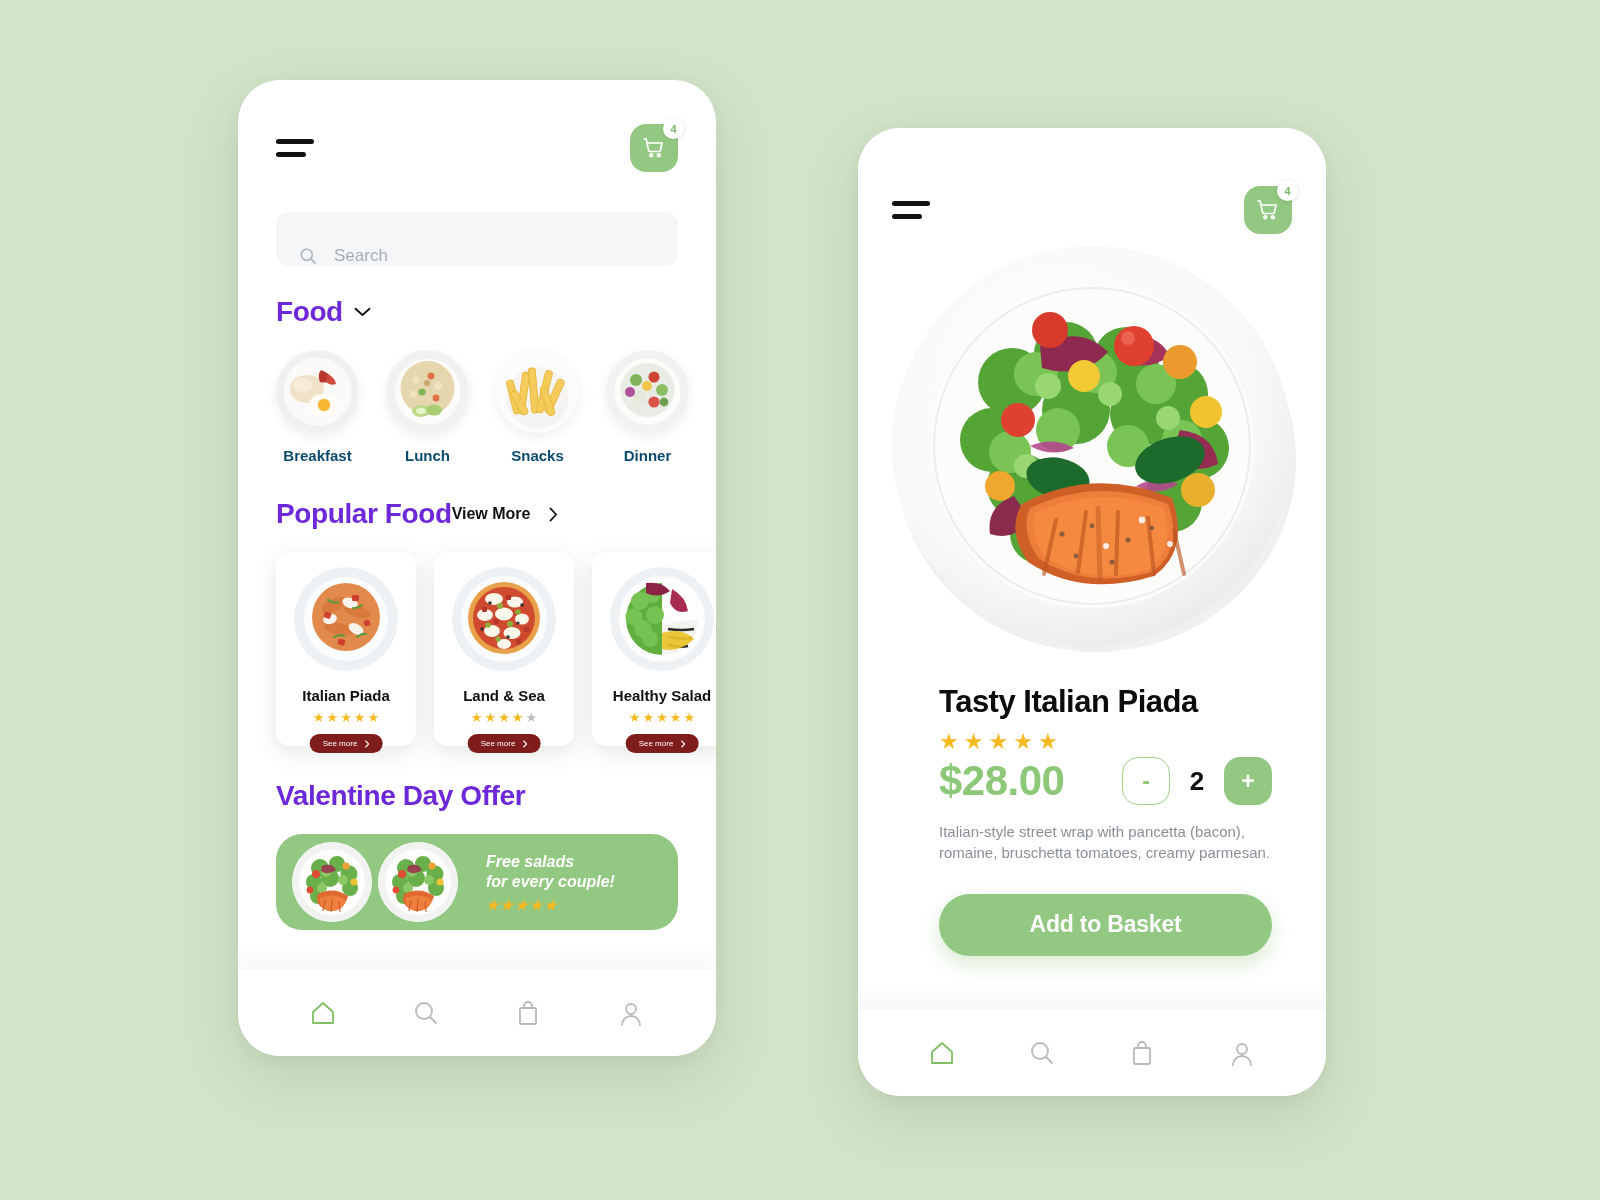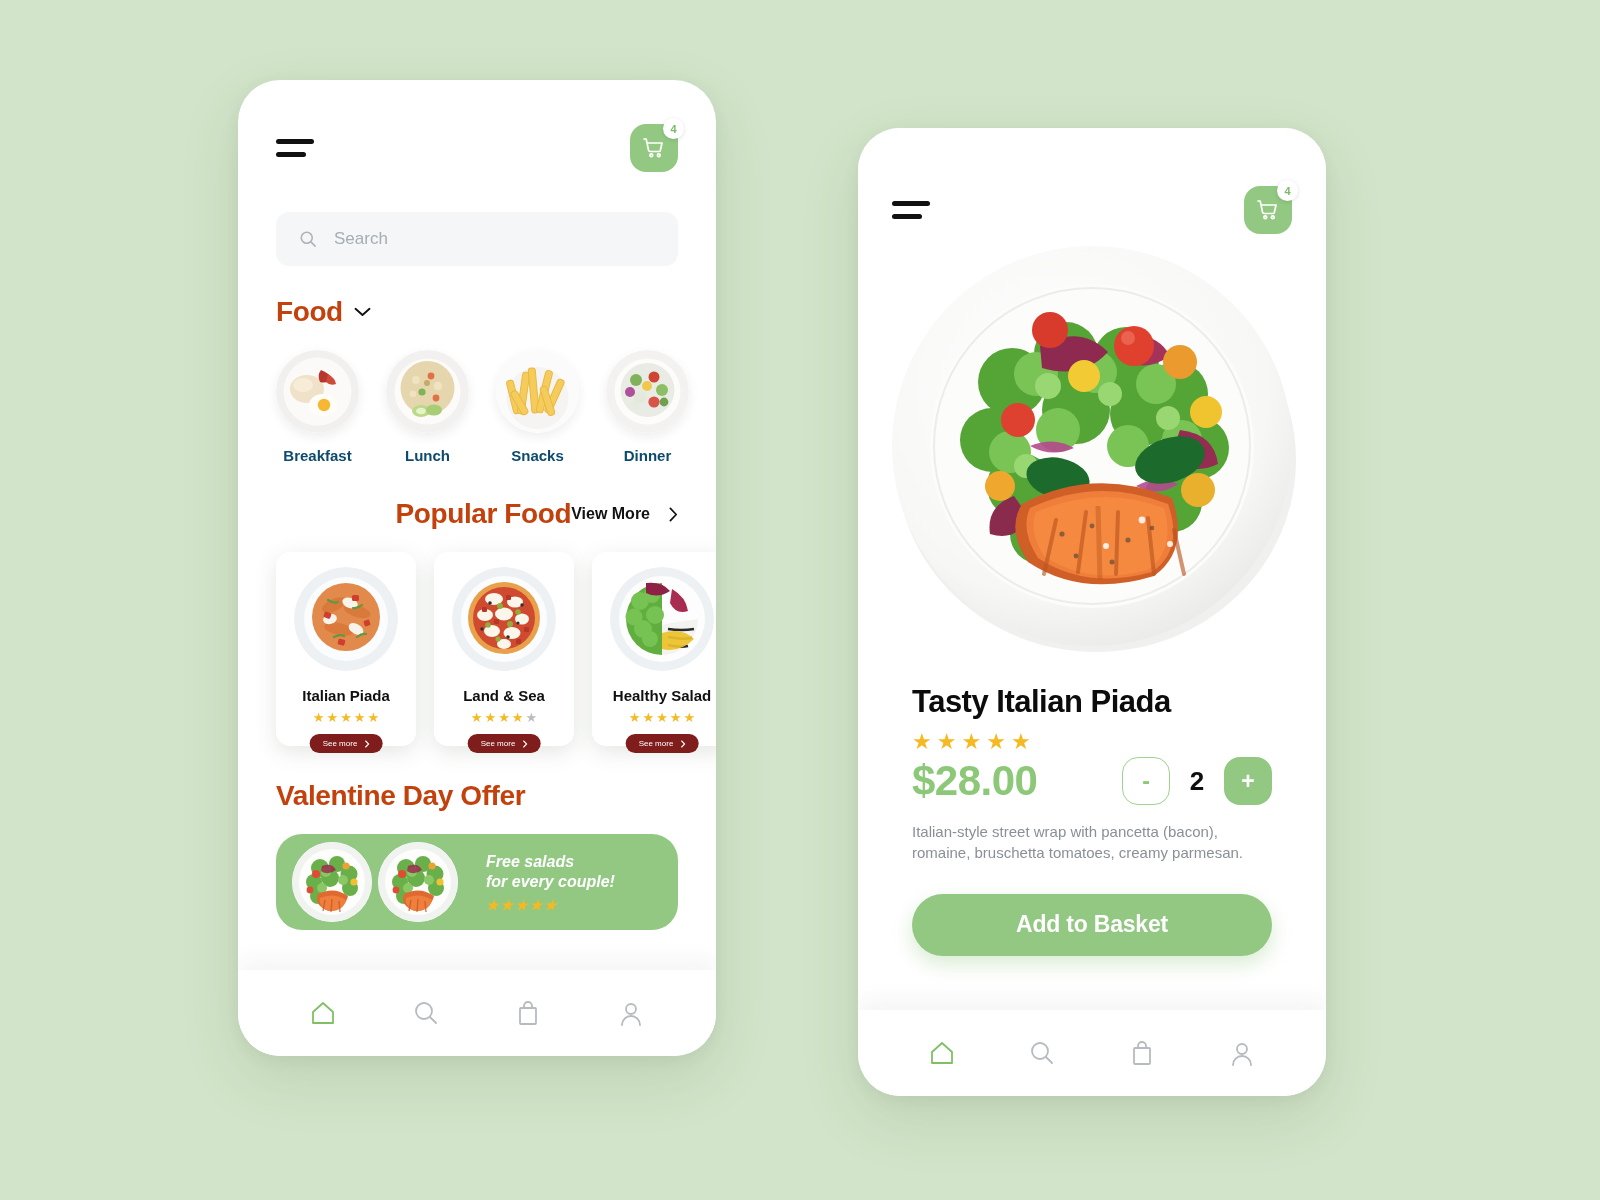--- a/index.html
+++ b/index.html
@@ -44,35 +44,35 @@
     width: 21px; height: 21px; border-radius: 50%;
     background: #fff; color: #7cbb68;
     font-size: 11px; font-weight: 700;
     display: flex; align-items: center; justify-content: center;
     box-shadow: 0 1px 4px rgba(0,0,0,.12);
   }
 
   
   .search {
     height: 54px; background: #f4f6f8; border-radius: 13px;
-    display: flex; align-items: center; padding: 0 22px; gap: 16px;
+    display: flex; align-items: flex-end; padding: 0 22px; gap: 16px;
   }
   .search svg { width: 20px; height: 20px; flex: none; }
   .search input {
     border: none; outline: none; background: transparent;
     font-family: "Liberation Sans", sans-serif;
     font-size: 17px; color: #9aa0a8; width: 100%;
   }
   .search input::placeholder { color: #a7adb4; }
 
   
   .sec-title {
-    font-size: 28px; font-weight: 700; color: #c2410c; letter-spacing: -.4px;
-  }
-  .row-between { display: flex; align-items: center; justify-content: flex-end; }
+    font-size: 28px; font-weight: 700; color: #6d28d9; letter-spacing: -.4px;
+  }
+  .row-between { display: flex; align-items: center; justify-content: flex-start; }
   .food-head { display: flex; align-items: center; gap: 11px; }
   .chev-down { width: 17px; height: 10px; }
   .view-more {
     display: flex; align-items: center; gap: 19px;
     font-size: 16px; font-weight: 600; color: #121212; cursor: pointer;
   }
   .view-more svg { width: 9px; height: 15px; }
 
   
   .cats { display: flex; gap: 27px; }
@@ -135,21 +135,21 @@
   .navitem { cursor: pointer; display: flex; align-items: center; justify-content: center; }
   .navitem svg { width: 30px; height: 30px; }
 
   
   #phone-detail .topbar { position: absolute; top: 58px; left: 34px; right: 34px; height: 48px; z-index: 5; }
   .hero { position: relative; width: 100%; height: 540px; overflow: hidden; background: #fff; }
   .plate-wrap {
     position: absolute; left: 50%; top: 106px; transform: translateX(-50%);
     width: 424px; height: 424px;
   }
-  .detail-body { padding: 16px 54px 0; }
+  .detail-body { padding: 16px 54px 0; margin-left: 27px; }
   .detail-title { font-size: 31px; font-weight: 700; color: #0c0c0c; letter-spacing: -.5px; }
   .detail-stars { margin-top: 11px; display: flex; gap: 5px; }
   .detail-stars span { font-size: 22px; color: #f5b921; line-height: 1; }
   .price-row { margin-top: 4px; display: flex; align-items: flex-end; justify-content: space-between; }
   .price { font-size: 42px; font-weight: 700; color: #8cc878; letter-spacing: -.5px; }
   .stepper { display: flex; align-items: center; gap: 18px; }
   .step-btn {
     width: 48px; height: 48px; border-radius: 16px;
     display: flex; align-items: center; justify-content: center;
     font-size: 23px; font-weight: 600; cursor: pointer;

